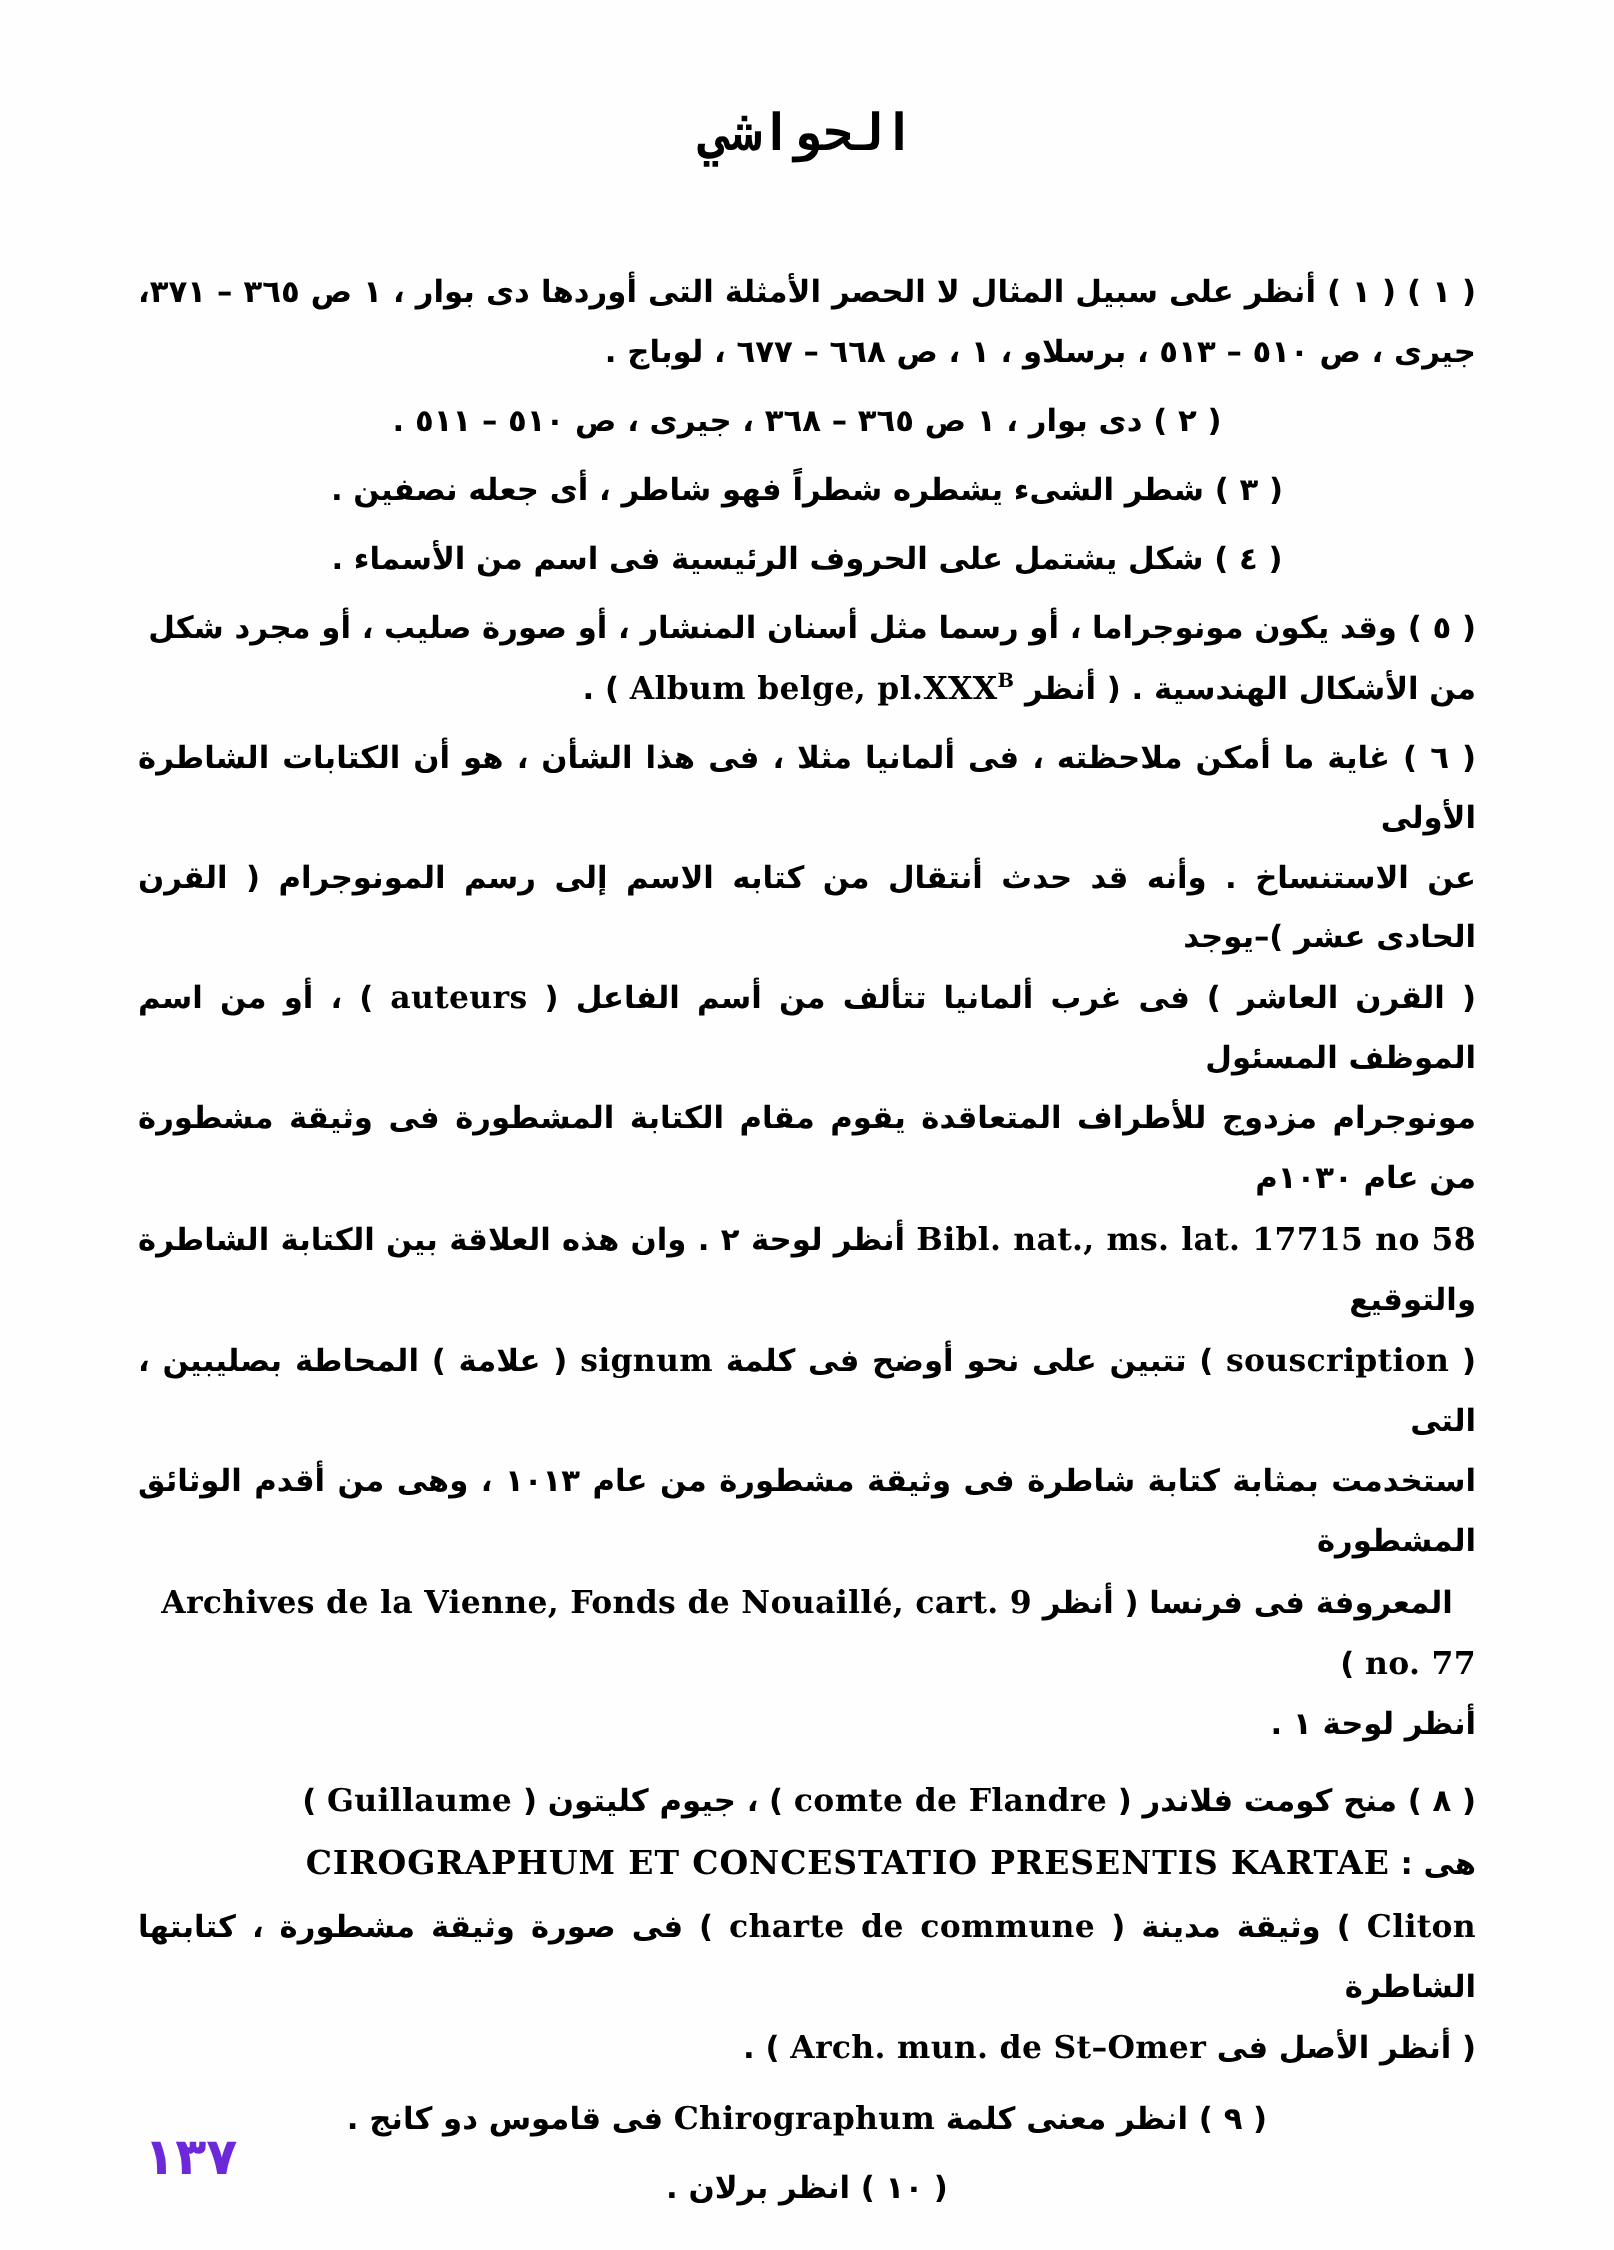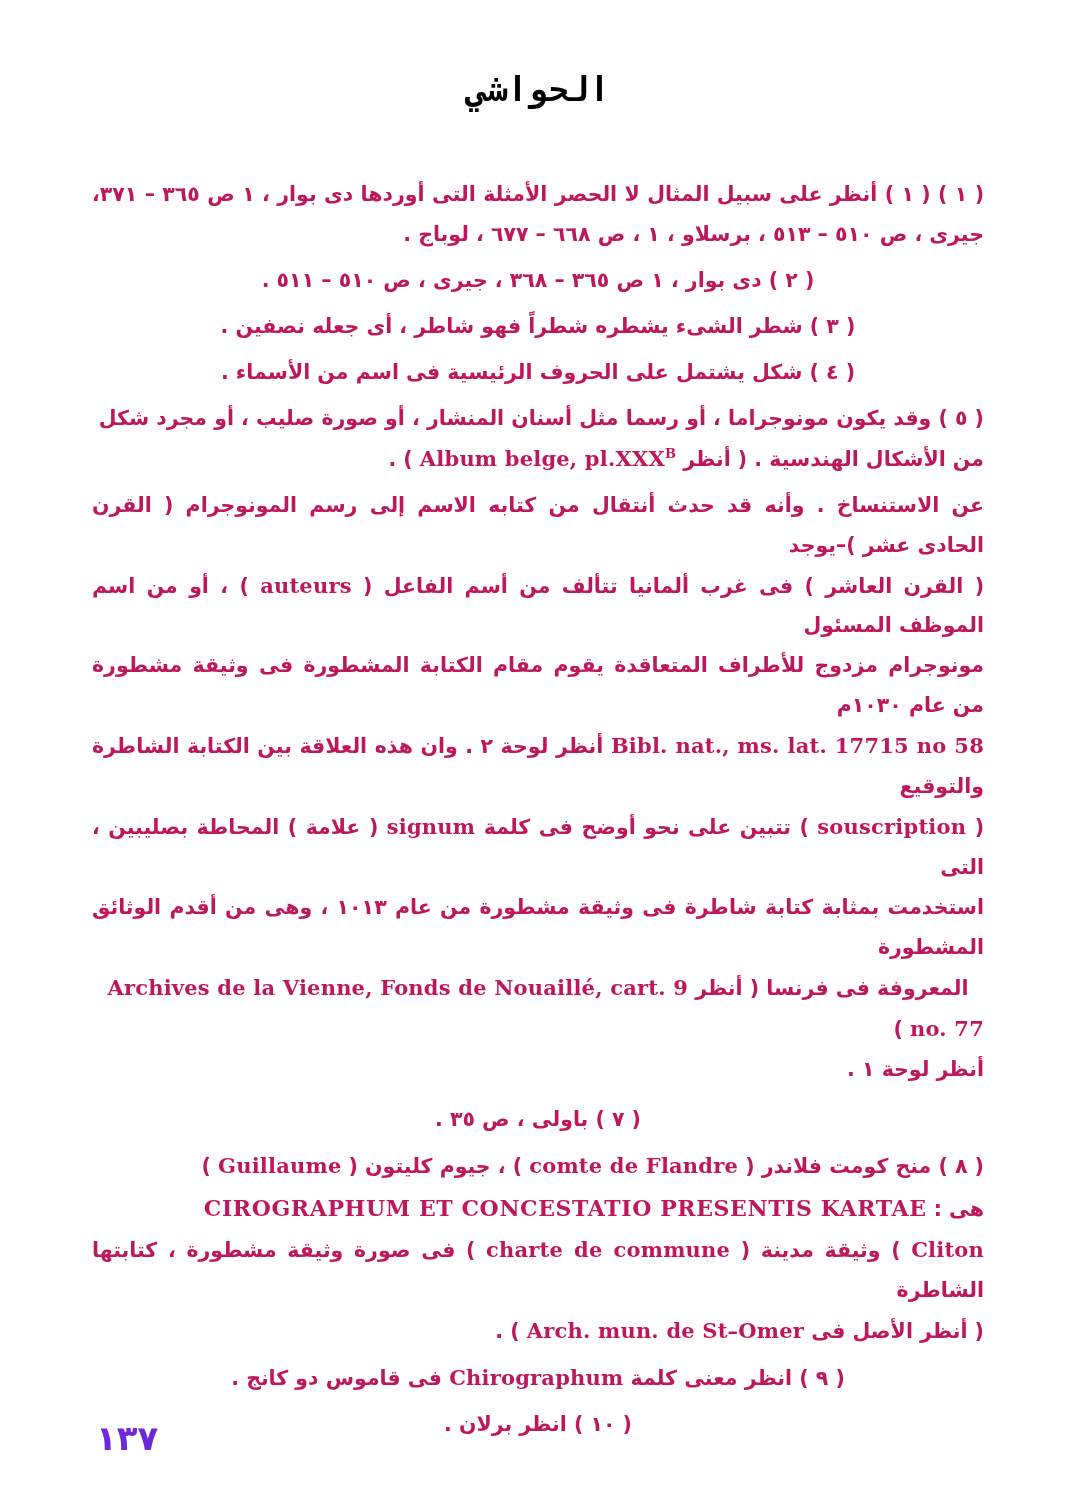--- a/index.html
+++ b/index.html
@@ -44,21 +44,21 @@
   .notes {
     margin-top: 62px;
   }
   .note {
     direction: rtl;
     text-align: justify;
     text-align-last: center;
     font-size: 20.5px;
     line-height: 1.95;
     margin: 0 0 6px 0;
-    color: #be185d;
+    color: #000000;
     font-weight: 600;
     unicode-bidi: isolate;
   }
   .note.flow {
     text-align: justify;
     text-align-last: right;
   }
   .note.center {
     text-align: right;
     text-align-last: center;
@@ -143,20 +143,24 @@
           <span>وقد يكون مونوجراما ، أو رسما مثل أسنان المنشار ، أو صورة صليب ، أو مجرد شكل</span>
         </span>
         <span class="blk tail-center">
           <span>من الأشكال الهندسية . ( أنظر</span>
           <span class="lat"><span>Album belge, pl.XXX</span><sup>B</sup></span>
           <span>) .</span>
         </span>
       </p>
 
       <div class="note note-6">
+        <span class="blk">
+          <span class="note-num">( ٦ )</span>
+          <span>غاية ما أمكن ملاحظته ، فى ألمانيا مثلا ، فى هذا الشأن ، هو أن الكتابات الشاطرة الأولى</span>
+        </span>
         <span class="blk">عن الاستنساخ . وأنه قد حدث أنتقال من كتابه الاسم إلى رسم المونوجرام ( القرن الحادى عشر )–يوجد</span>
         <span class="blk">
           <span>( القرن العاشر ) فى غرب ألمانيا تتألف من أسم الفاعل (</span>
           <span class="lat">auteurs</span>
           <span>) ، أو من اسم الموظف المسئول</span>
         </span>
         <span class="blk">مونوجرام مزدوج للأطراف المتعاقدة يقوم مقام الكتابة المشطورة فى وثيقة مشطورة من عام ١٠٣٠م</span>
         <span class="blk">
           <span class="lat">Bibl. nat., ms. lat. 17715 no 58</span>
           <span>أنظر لوحة ٢ . وان هذه العلاقة بين الكتابة الشاطرة والتوقيع</span>
@@ -170,23 +174,20 @@
         </span>
         <span class="blk">استخدمت بمثابة كتابة شاطرة فى وثيقة مشطورة من عام ١٠١٣ ، وهى من أقدم الوثائق المشطورة</span>
         <span class="blk tail-center">
           <span>المعروفة فى فرنسا ( أنظر</span>
           <span class="lat">Archives de la Vienne, Fonds de Nouaillé, cart. 9 no. 77</span>
           <span>)</span>
         </span>
         <span class="blk tail-center">أنظر لوحة ١ .</span>
       </div>
 
-      <p class="note center">
-        <span>( ٧ ) باولى ، ص ٣٥ .</span>
-      </p>
 
       <div class="note note-8">
         <span class="blk">
           <span class="note-num">( ٨ )</span>
           <span>منح كومت فلاندر (</span>
           <span class="lat">comte de Flandre</span>
           <span>) ، جيوم كليتون (</span>
           <span class="lat">Guillaume</span>
           <span>)</span>
         </span>

